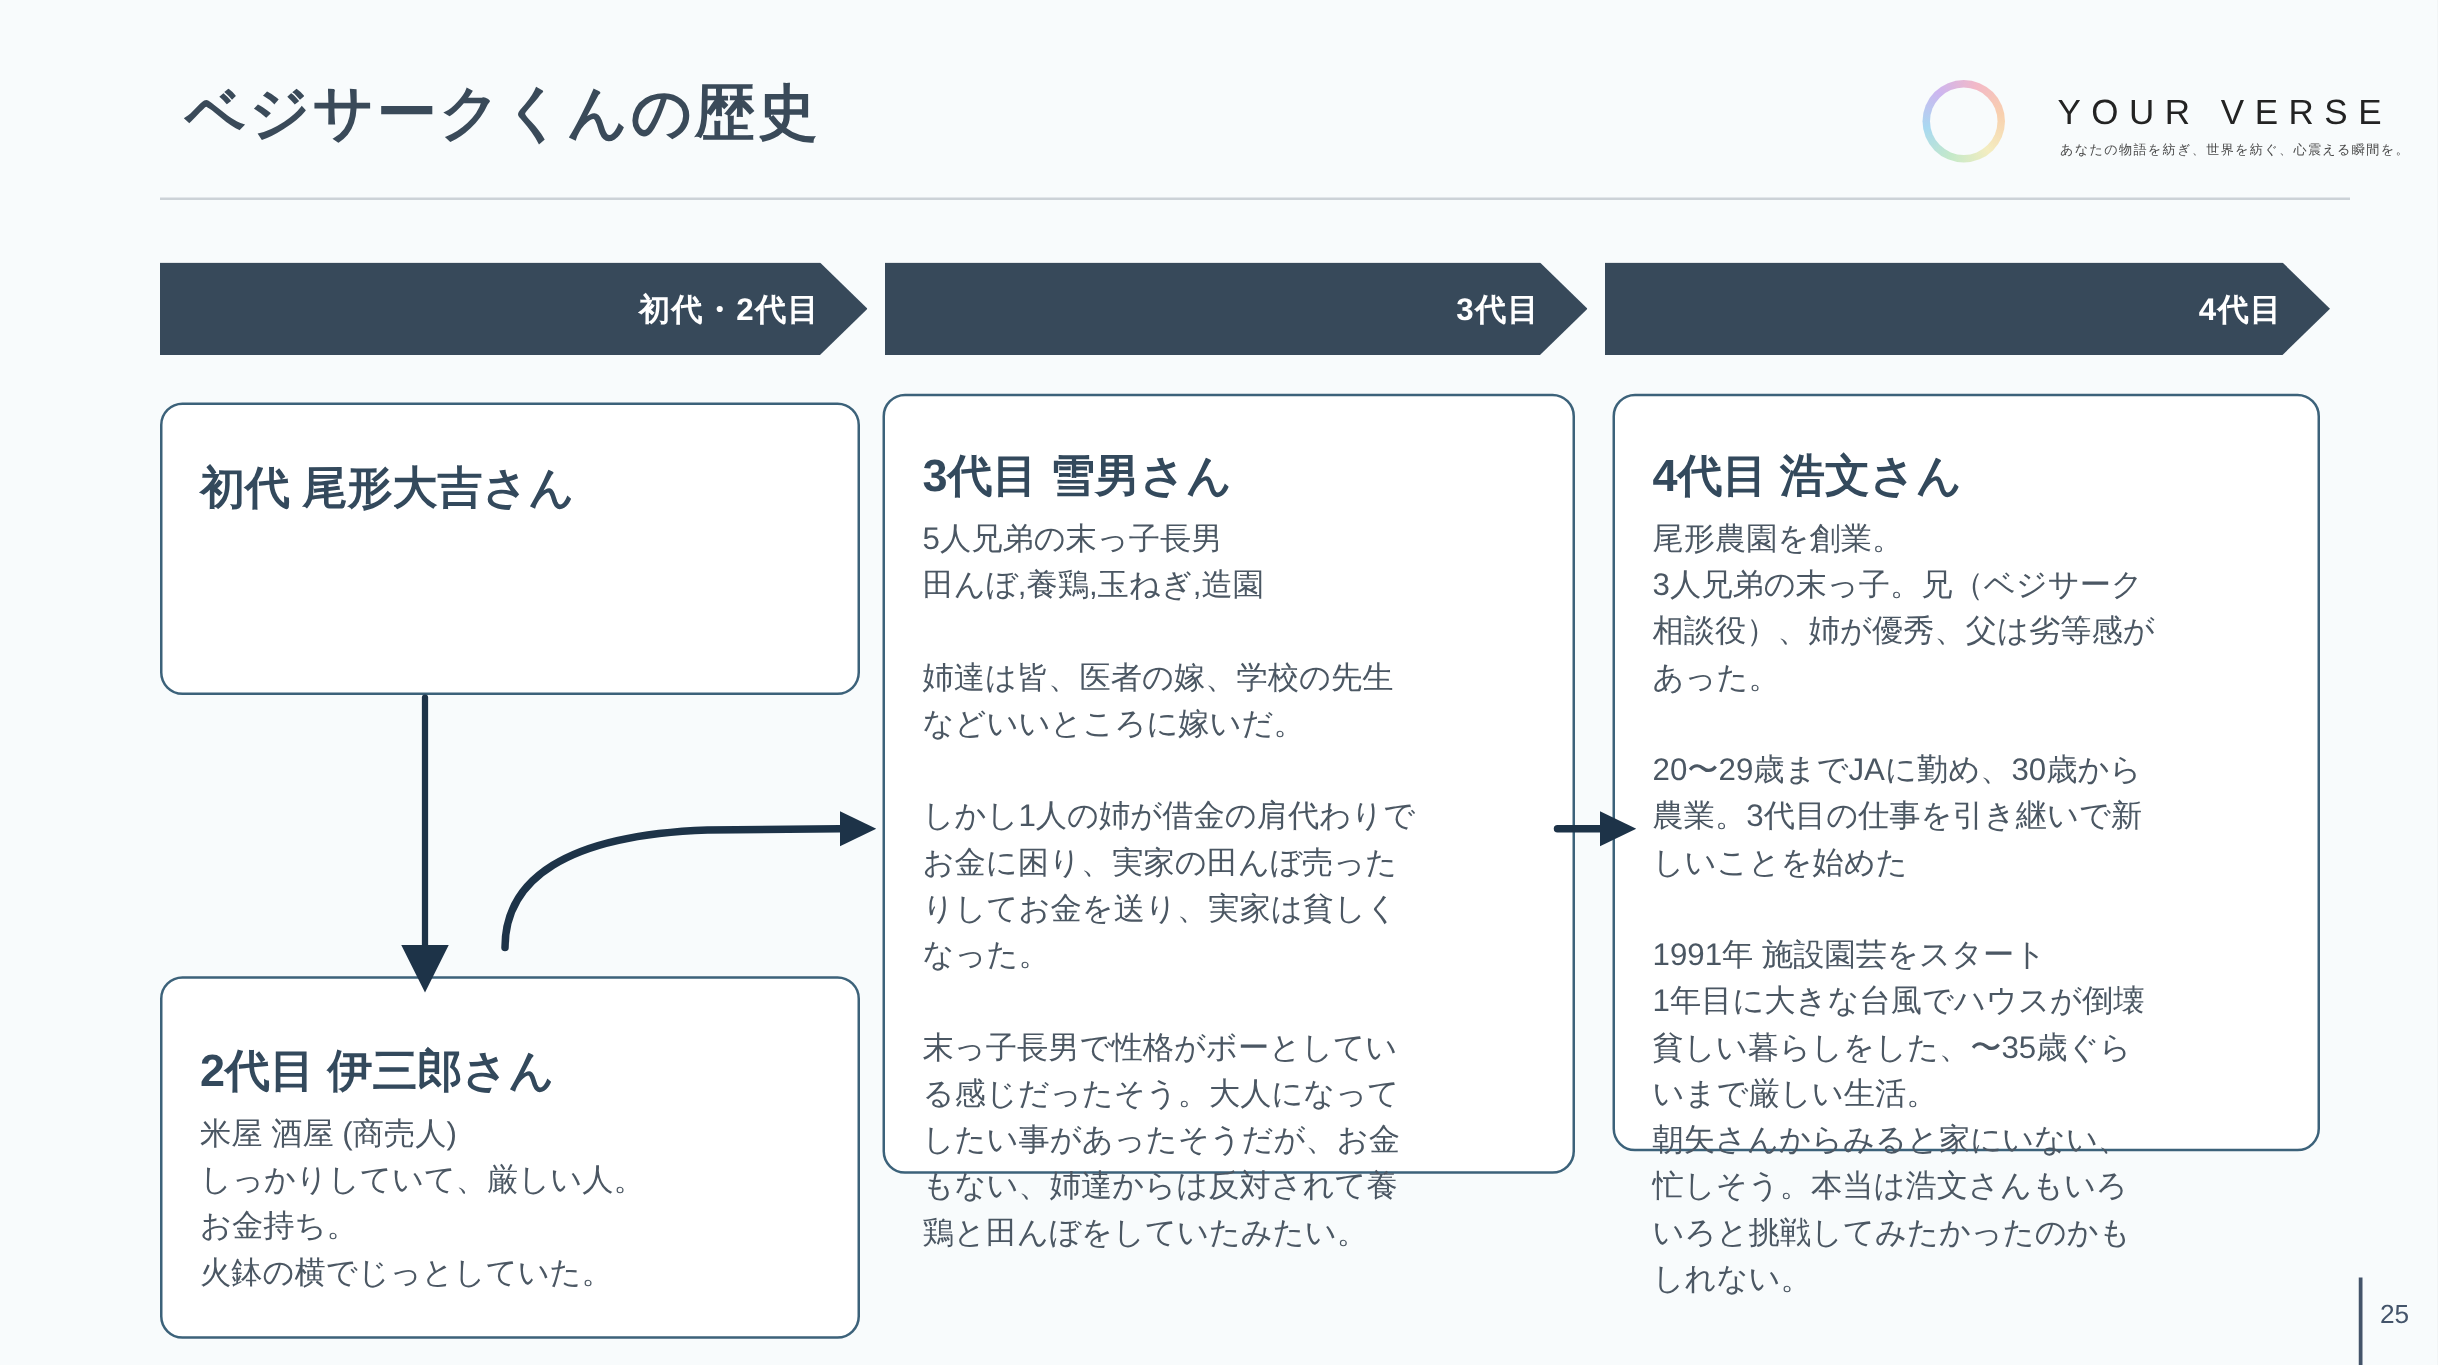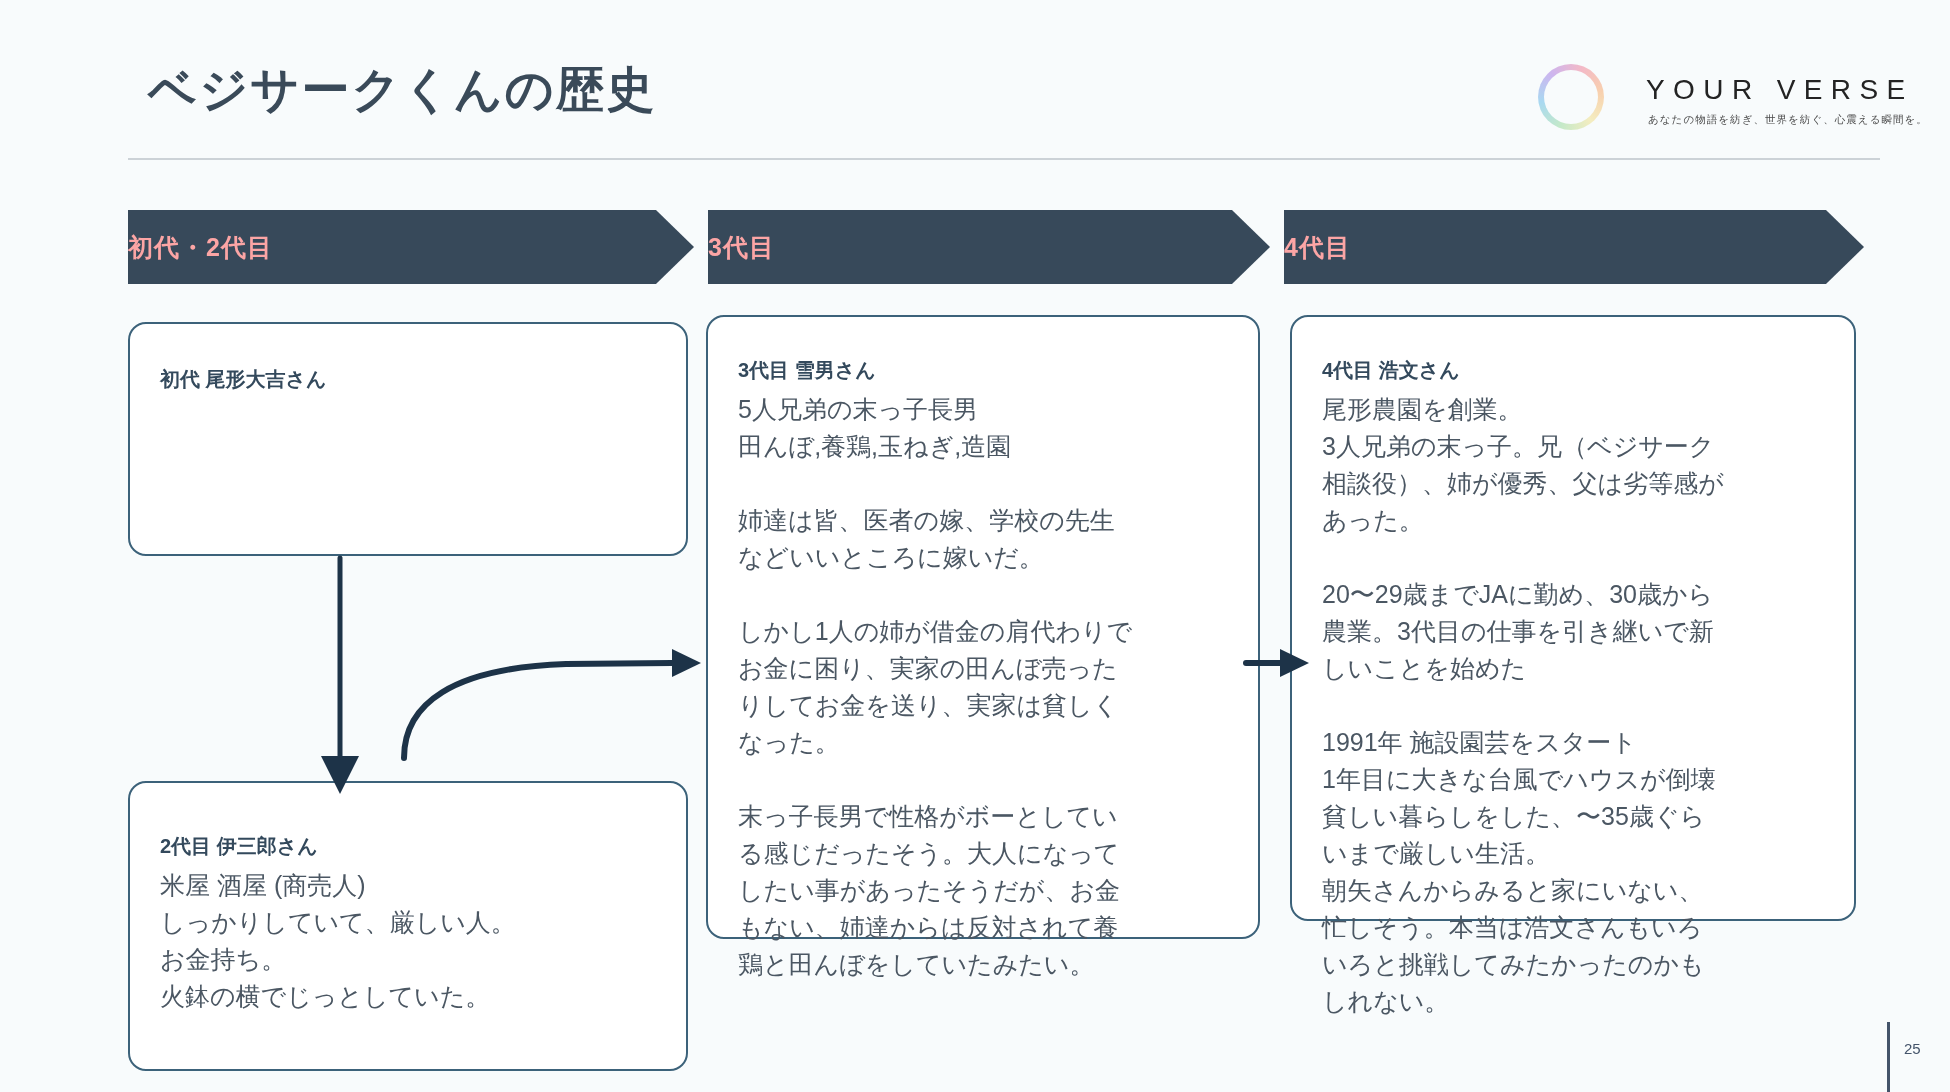--- a/index.html
+++ b/index.html
@@ -28,45 +28,45 @@
     position:absolute;left:1646px;top:74px;
     font-family:Liberation Sans, sans-serif;
     font-size:28px;letter-spacing:0.30em;color:#232323;white-space:nowrap;
   }
   .brand-tagline{
     position:absolute;left:1648px;top:113px;font-size:10.5px;letter-spacing:0.10em;
     color:#4a4a4a;white-space:nowrap;
   }
   
   .stage{
-    position:absolute;top:210px;height:74px;background:#37495a;color:#fca5a5;
-    display:flex;align-items:center;justify-content:flex-start;
+    position:absolute;top:210px;height:74px;background:#37495a;color:#ffffff;
+    display:flex;align-items:center;justify-content:flex-end;
     font-size:25px;font-weight:bold;letter-spacing:1px;
     clip-path:polygon(0 0, calc(100% - 38px) 0, 100% 50%, calc(100% - 38px) 100%, 0 100%);
     padding-right:38px;box-sizing:border-box;
   }
   .stage-1{left:128px;width:566px;}
   .stage-2{left:708px;width:562px;}
   .stage-3{left:1284px;width:580px;}
   
   .card{
     position:absolute;background:#ffffff;border:2px solid #3c627a;border-radius:18px;
     box-sizing:border-box;color:#4b5763;
   }
   .card-1{left:128px;top:322px;width:560px;height:234px;padding:42px 22px 0 30px;}
   .card-2{left:128px;top:781px;width:560px;height:290px;padding:50px 22px 0 30px;}
   .card-3{left:706px;top:315px;width:554px;height:624px;padding:40px 18px 0 30px;}
   .card-4{left:1290px;top:315px;width:566px;height:606px;padding:40px 18px 0 30px;}
-  .card-title{font-size:20px;font-weight:bold;color:#33495c;margin:0 0 7px 0;}
+  .card-title{font-size:36px;font-weight:bold;color:#33495c;margin:0 0 7px 0;}
   .card-body{font-size:25px;line-height:37px;white-space:pre-line;margin:0;}
   
   .connectors{position:absolute;left:0;top:0;width:1950px;height:1092px;pointer-events:none;}
   
   .page-divider{position:absolute;left:1887px;top:1022px;width:3px;height:70px;background:#44546a;}
-  .page-number{position:absolute;left:1904px;top:1040px;font-size:15px;color:#44546a;}
+  .page-number{position:absolute;left:1904px;top:1040px;font-size:21px;color:#44546a;}
 </style>
 </head>
 <body>
 
 <div class="slide">
 
   <div class="slide-title">ベジサークくんの歴史</div>
   <div class="header-divider"></div>
 
   <div class="logo-ring"></div>

